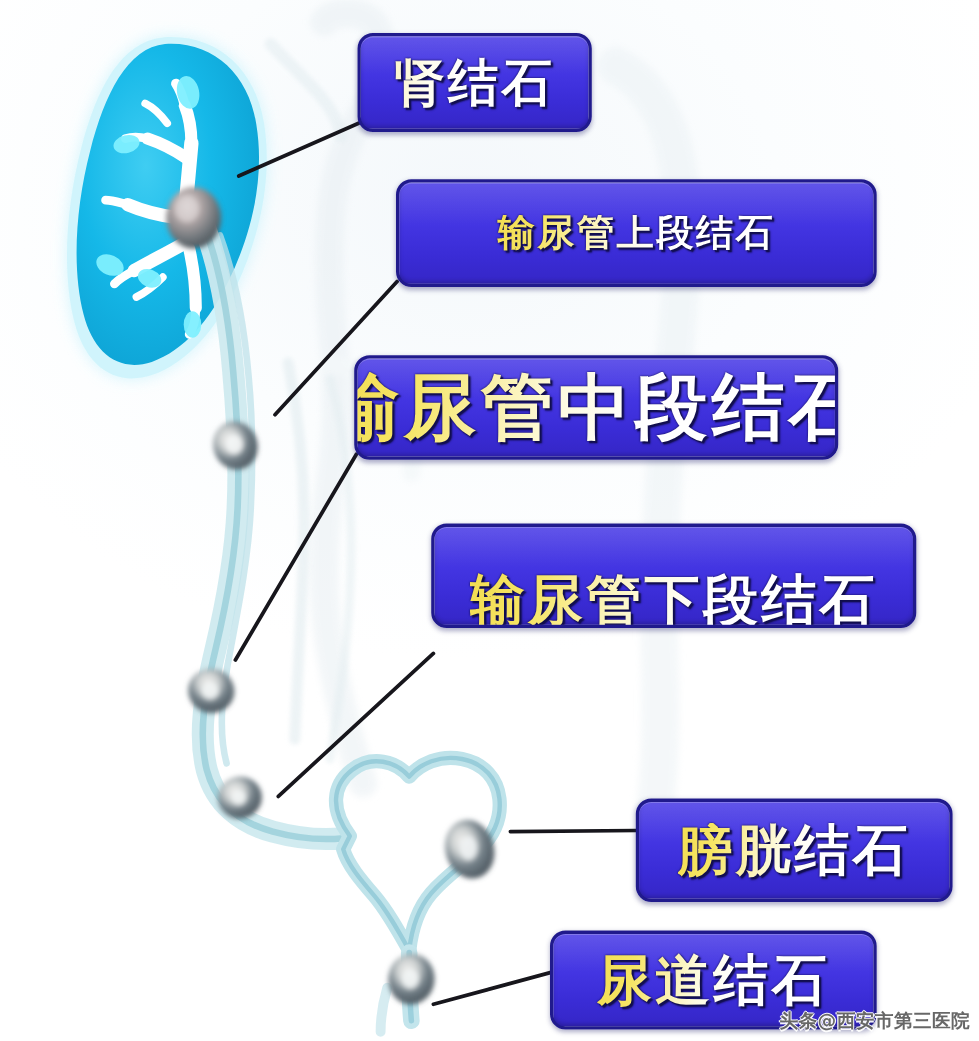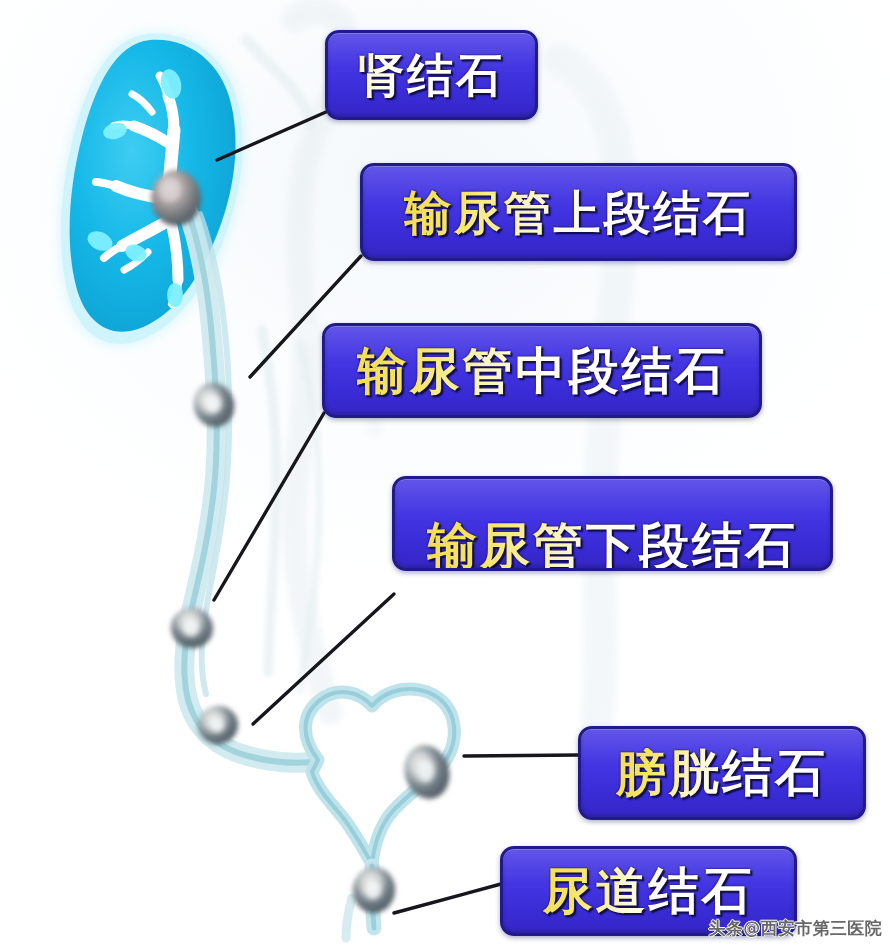--- a/index.html
+++ b/index.html
@@ -333,25 +333,25 @@
         <line x1="464" y1="756" x2="579" y2="755"></line>
         <line x1="394" y1="913" x2="501" y2="884"></line>
       </g>
   </svg>
 
   <div class="label-box" style="left: 325px; top: 30px; width: 213px; height: 90px;">
     <span class="label-text plain-white" style="font-size: 46px;">肾结石</span>
   </div>
 
   <div class="label-box" style="left: 360px; top: 163px; width: 437px; height: 98px;">
-    <span class="label-text" style="font-size: 47px;">输尿管上段结石</span>
+    <span class="label-text" style="font-size: 34px;">输尿管上段结石</span>
   </div>
 
   <div class="label-box" style="left: 322px; top: 323px; width: 440px; height: 95px;">
-    <span class="label-text" style="font-size: 50px;">输尿管中段结石</span>
+    <span class="label-text" style="font-size: 66px;">输尿管中段结石</span>
   </div>
 
   <div class="label-box" style="left: 392px; top: 476px; width: 441px; height: 95px;">
     <span class="label-text" style="font-size: 50px; margin-top: 44px;">输尿管下段结石</span>
   </div>
 
   <div class="label-box" style="left: 578px; top: 726px; width: 288px; height: 94px;">
     <span class="label-text" style="font-size: 50px;">膀胱结石</span>
   </div>
 

